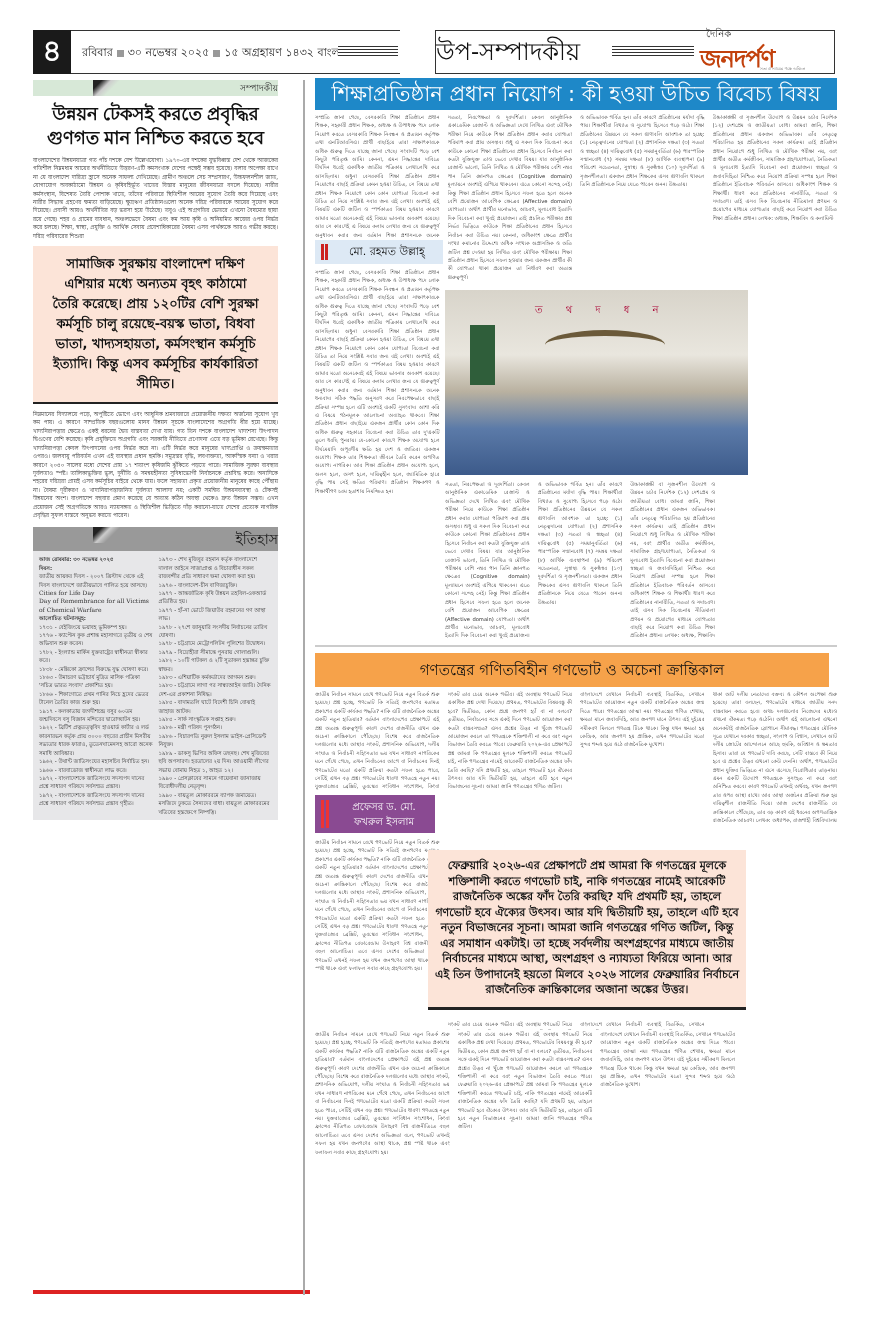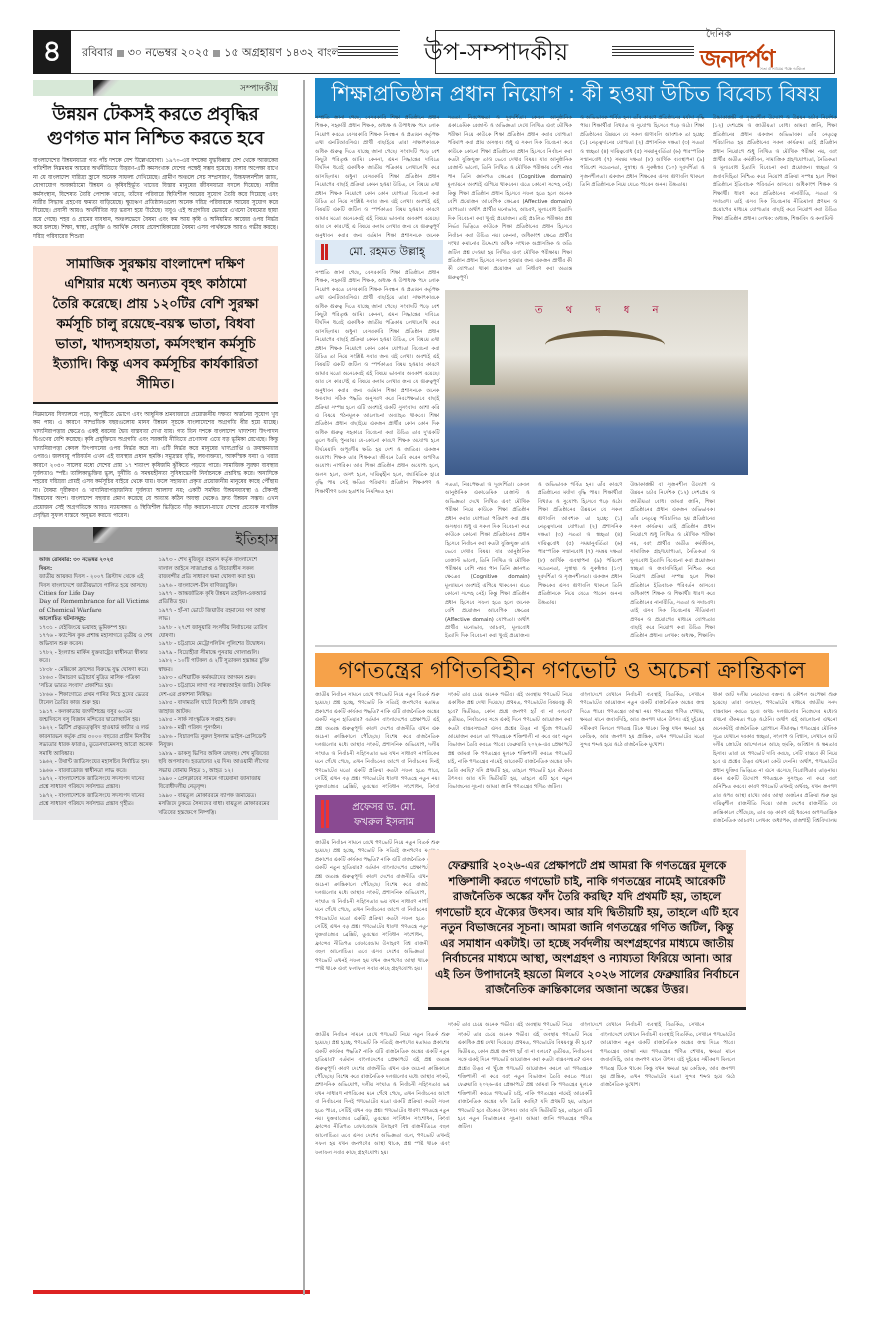--- a/index.html
+++ b/index.html
@@ -5,52 +5,52 @@
 *{box-sizing:border-box;margin:0;padding:0}
 body{width:870px;height:1325px;background:#fff;font-family:"DejaVu Sans",sans-serif;color:#222;position:relative;overflow:hidden}
 .abs{position:absolute}
 
 #masthead{left:33px;top:30px;width:367px;height:44px;border-top:1.5px solid #333;border-bottom:1.5px solid #333}
 #pagenum{left:33px;top:30px;width:38px;height:44px;background:#1a1a1a;color:#fff;font-size:30px;font-weight:bold;display:flex;align-items:center;justify-content:center}
 #dateline{left:82px;top:44px;font-size:11px;color:#222;white-space:nowrap}
 #dateline .sq{display:inline-block;width:7px;height:7px;background:#999;margin:0 4px;vertical-align:middle}
 .lines{height:10px;border-top:1px solid #333;border-bottom:1px solid #333;background:repeating-linear-gradient(#fff 0,#fff 2px,#333 2px,#333 3px)}
 #hdr-right{left:435px;top:30px;width:400px;height:44px;border:1.5px solid #333}
-#section-title{left:424px;top:33px;font-size:24px;color:#111;font-family:"DejaVu Serif",serif}
+#section-title{left:436px;top:33px;font-size:24px;color:#111;font-family:"DejaVu Serif",serif}
 #logo-small{left:706px;top:26px;font-size:10px;color:#333}
 #logo{left:700px;top:40px;font-size:24px;font-weight:bold;color:#c2410c;font-family:"DejaVu Serif",serif;letter-spacing:-1px}
 #logo-tag{left:760px;top:66px;font-size:4px;color:#555}
 
 #left-col{left:33px;top:80px;width:245px}
 .kicker{background:#d7e8d7;height:16px;font-size:9px;text-align:right;line-height:16px;position:relative;color:#333}
 .kicker .pen{position:absolute;left:60px;top:0;width:30px;height:16px;background:linear-gradient(135deg,#222 20%,#ccc 40%,transparent 60%)}
 #edit-headline{font-size:18px;text-align:center;line-height:24px;margin:6px 0 6px;font-family:Liberation Sans, sans-serif;color:#111}
 .body-text{font-size:5.6px;line-height:8.4px;color:#333;text-align:justify}
 .pull{background:#fce4d8;padding:8px 18px;font-size:13px;line-height:20px;text-align:center;font-weight:bold;color:#111;border-bottom:2px solid #222;margin:6px 0}
 #history{background:#e7e7e9;margin-top:8px}
 #history .kicker{background:#999;height:24px;line-height:24px;font-size:14px;color:#111}
 #history .cols{display:flex;gap:6px;padding:4px 6px;font-size:5.4px;line-height:8.4px;color:#333}
 #history .cols>div{flex:1}
 #history .en{font-family:"DejaVu Serif",serif;font-size:6px}
 #redbar{left:33px;top:1290px;width:277px;height:4px;background:#d22}
 #vrule{left:303px;top:80px;width:2px;height:1215px;background:#aaa}
 
-#a1-title{left:315px;top:78px;width:522px;height:40px;background:#1e88c8;color:#fff;font-size:21px;line-height:32px;text-align:center;white-space:nowrap;overflow:hidden}
+#a1-title{left:315px;top:78px;width:522px;height:32px;background:#1e88c8;color:#fff;font-size:21px;line-height:32px;text-align:center;white-space:nowrap;overflow:hidden}
 .cols4{display:grid;grid-template-columns:repeat(4,1fr);gap:8px}
 #a1-body{left:315px;top:113px;width:522px;height:525px}
 #a1-body .col{font-size:5.2px;line-height:8.4px;color:#333;text-align:justify;overflow:hidden;height:525px}
 #byline1{left:315px;top:240px;width:128px;height:24px;background:#dde9f5;display:flex;align-items:center;font-size:11px;color:#111}
 .byline-bar{width:3px;height:16px;background:#c22;margin:0 4px 0 6px;box-shadow:4px 0 0 #c22}
 #photo1{left:445px;top:290px;width:392px;height:185px;background:linear-gradient(180deg,#d8d4ca 0%,#e9e6de 35%,#b9b1a0 55%,#5b7aa8 75%,#3c5a8a 100%);overflow:hidden}
 #photo1 .board{position:absolute;left:25px;top:35px;width:25px;height:60px;background:#2f5e3a}
 #photo1 .tree{position:absolute;left:100px;top:40px;width:120px;height:30px;border-top:6px solid #6b5a3a;border-radius:50%}
 #photo1 .alpha{position:absolute;left:90px;top:12px;font-size:10px;color:#a03;letter-spacing:10px}
 #hrule2{left:315px;top:645px;width:522px;height:2px;background:#ccc}
 
-#a2-title{left:315px;top:653px;width:514px;height:34px;background:#f6a24a;color:#111;font-size:23px;line-height:34px;text-align:center;white-space:nowrap;overflow:hidden}
+#a2-title{left:315px;top:653px;width:514px;height:34px;background:#f6a24a;color:#111;font-size:15px;line-height:34px;text-align:center;white-space:nowrap;overflow:hidden}
 #a2-body{left:315px;top:690px;width:522px;height:605px}
 #a2-body .col{font-size:5.2px;line-height:8.4px;color:#333;text-align:justify;overflow:hidden}
 #byline2{left:315px;top:795px;width:120px;height:38px;background:#8a4a92;color:#fff;font-size:10px;text-align:center;line-height:15px;padding-top:4px;padding-left:18px;position:absolute}
 #byline2 .bars{position:absolute;left:6px;top:5px;width:3px;height:28px;background:#e33;box-shadow:5px 0 0 #e33}
 #pull2{left:428px;top:850px;width:318px;height:160px;background:#fce4d8;border-bottom:3px solid #222;font-size:11px;line-height:15.5px;text-align:center;padding:8px 6px;font-weight:bold;color:#111}
 </style>
 </head>
 <body>
 
 <div class="abs" id="masthead"></div>

